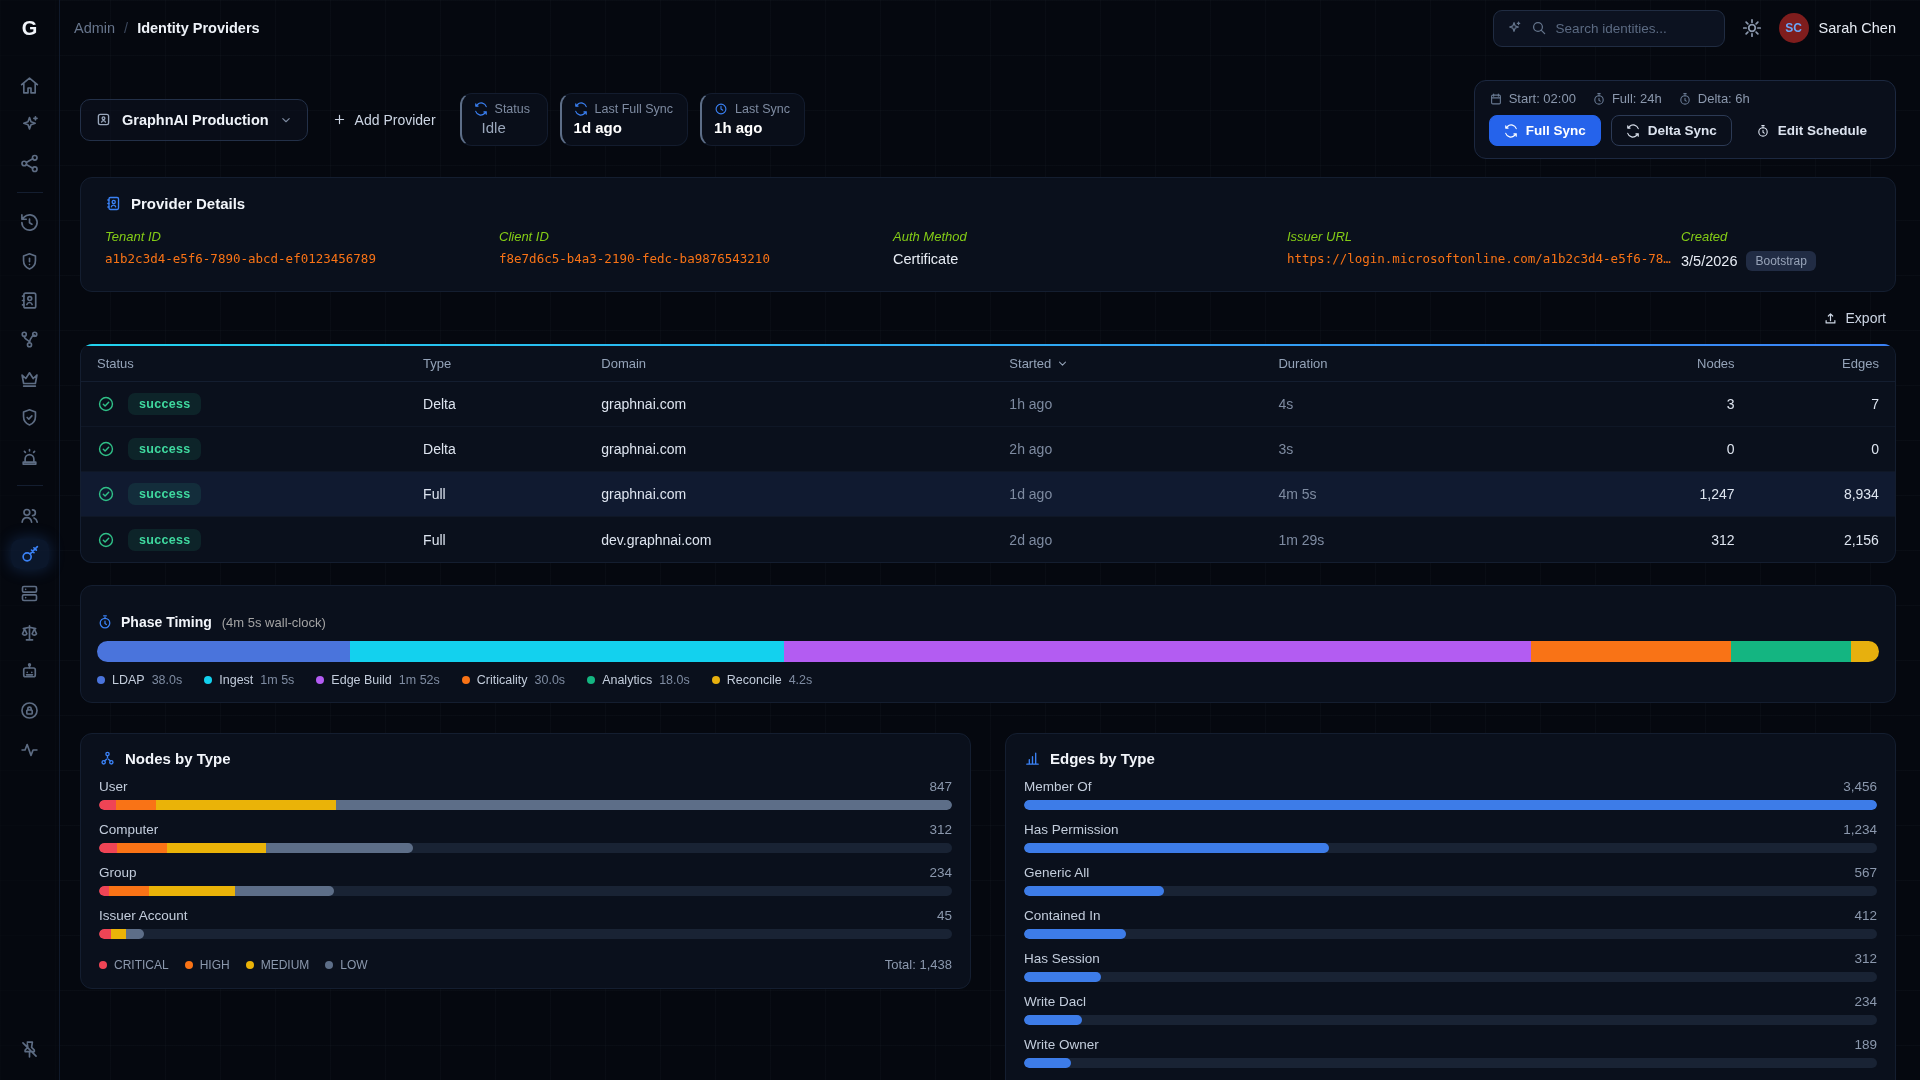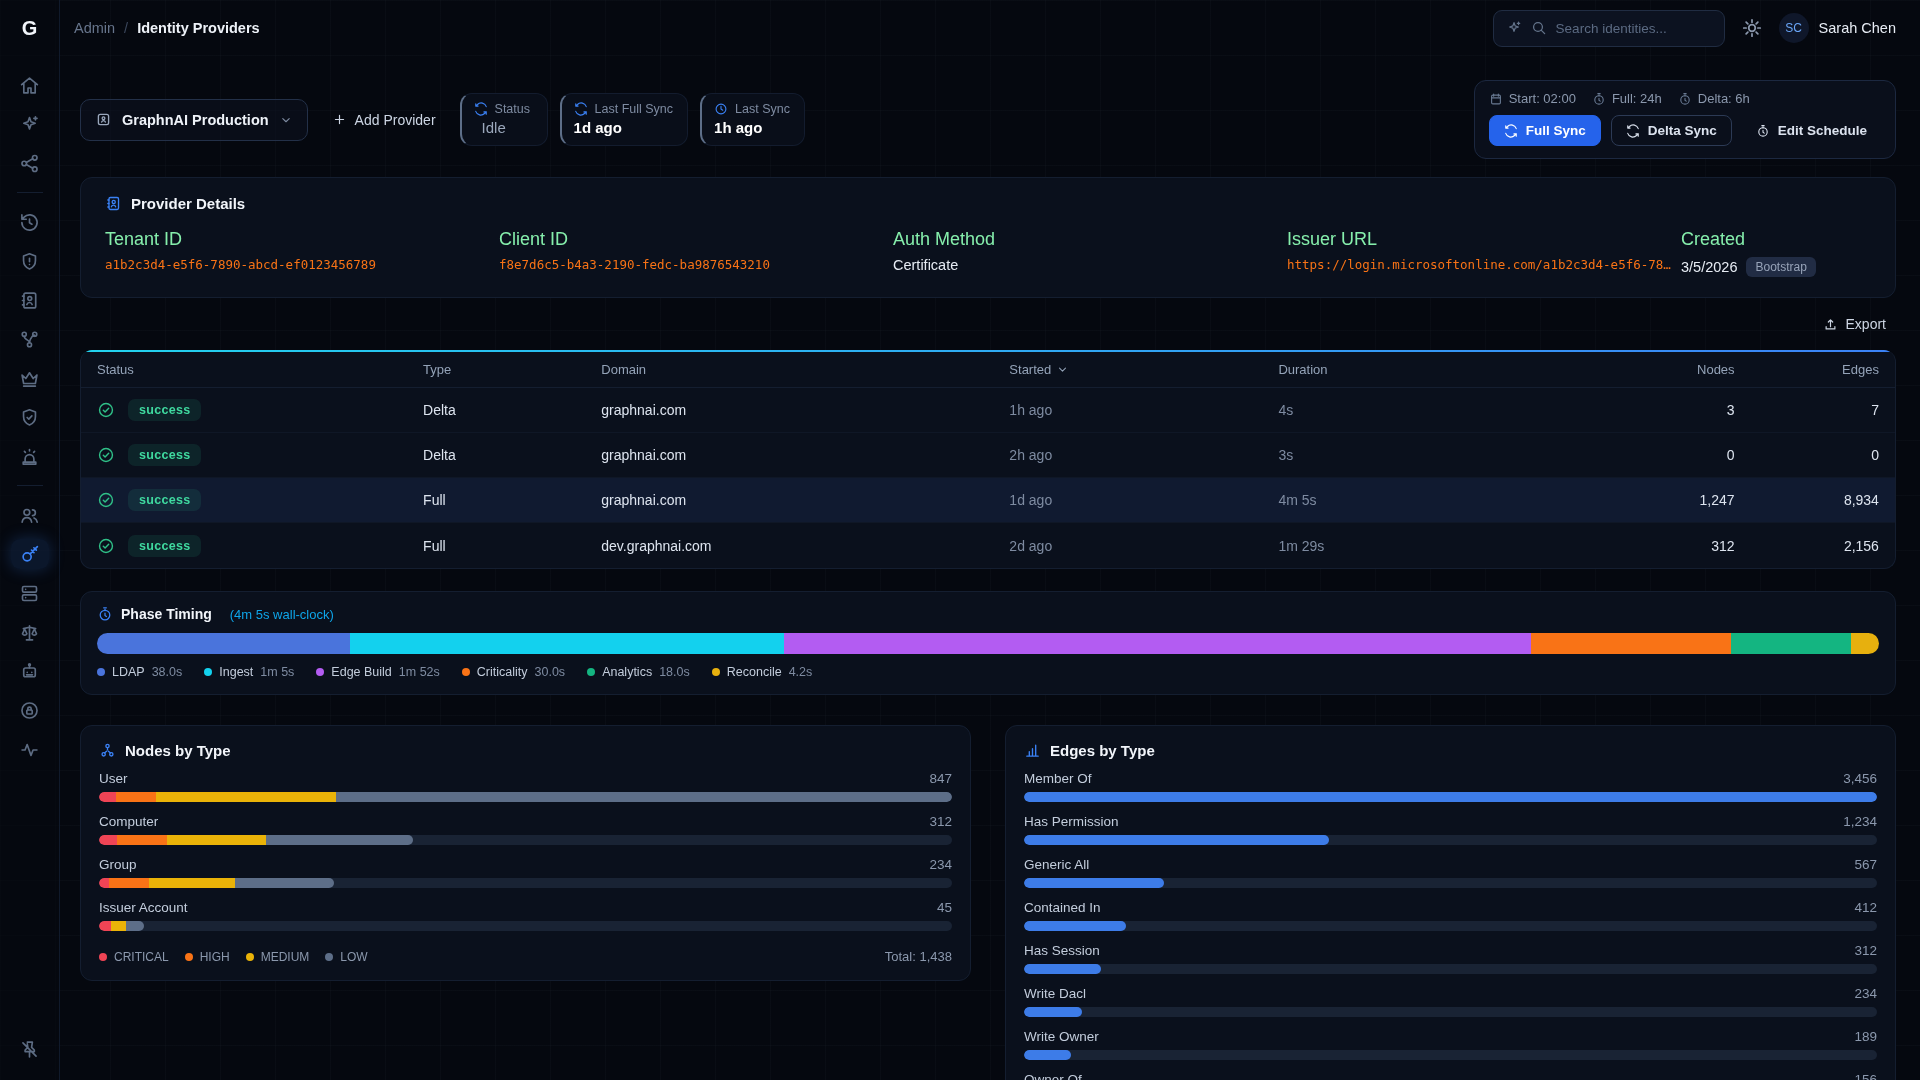--- a/index.html
+++ b/index.html
@@ -34,21 +34,21 @@
   .crumb .parent { color:#67758c; }
   .crumb .sep { color:#3b475c; }
   .crumb .current { color:#eef2f8; font-weight:700; }
   .top-right { margin-left:auto; display:flex; align-items:center; gap:16px; }
   .search-box { display:flex; align-items:center; gap:9px; width:232px; height:37px; background:#0c1220; border:1px solid #202c42; border-radius:9px; padding:0 12px; }
   .search-box .icon { width:16px; height:16px; color:#64748b; }
   .search-box input { flex:1; background:none; border:none; outline:none; color:#cbd5e1; font-size:13.5px; font-family:inherit; min-width:0; }
   .search-box input::placeholder { color:#5b6a82; }
   .gear-btn { background:none; border:none; color:#8b98ad; width:22px; height:22px; cursor:pointer; padding:0; }
   .userchip { display:flex; align-items:center; gap:10px; }
-  .avatar { width:30px; height:30px; border-radius:50%; background:#0f172a; color:#6aa6f8; font-size:12px; font-weight:400; display:flex; align-items:center; justify-content:center; }
+  .avatar { width:30px; height:30px; border-radius:50%; background:#7f1d1d; color:#6aa6f8; font-size:12px; font-weight:700; display:flex; align-items:center; justify-content:center; }
   .username { font-size:14.5px; color:#e7ecf4; }
 
   
   .main { padding:24px 24px 0 20px; overflow:hidden; }
 
   .toolbar { display:flex; align-items:center; gap:14px; }
   .provider-select { display:flex; align-items:center; gap:10px; height:42px; padding:0 14px; background:rgba(13,19,33,.55); border:1px solid #233048; border-radius:10px; color:#eef2f8; font-size:14.5px; font-weight:600; cursor:pointer; font-family:inherit; }
   .provider-select .icon { width:17px; height:17px; color:#9aa7bc; }
   .provider-select .chev { width:14px; height:14px; color:#7e8ba1; }
   .ghost-btn { display:flex; align-items:center; gap:8px; background:none; border:none; color:#cdd6e4; font-size:14px; cursor:pointer; font-family:inherit; padding:6px 10px; }
@@ -72,21 +72,21 @@
   .btn-ghost { background:none; border:none; color:#dbe2ee; }
 
   
   .card { background:#0a101c; border:1px solid #141e30; border-radius:12px; }
   .details-card { margin-top:18px; padding:17px 24px 20px; }
   .card-head { display:flex; align-items:center; gap:9px; }
   .card-head .icon { width:17px; height:17px; color:#3b82f6; }
   .card-head .title { font-size:15px; font-weight:700; color:#f2f5fa; }
   .fields { display:flex; margin-top:17px; }
   .field { flex:1; min-width:0; padding-right:20px; }
-  .field .flabel { font-size:18px; color:#86efac; }
+  .field .flabel { font-size:13px; color:#84cc16;font-style:italic; }
   .field .fvalue { margin-top:7px; font-size:14.5px; color:#e7ecf4; display:flex; align-items:center; gap:9px; white-space:nowrap; }
   .field .fvalue.mono { font-family:"DejaVu Sans Mono", monospace; font-size:12.5px; color:#f97316; }
   .badge { background:#212c44; color:#97a3b8; font-size:12px; font-weight:400; border-radius:6px; padding:3px 9px; }
 
   .export-row { display:flex; justify-content:flex-end; margin-top:12px; }
 
   
   .table-card { margin-top:12px; border-top:none; border-radius:12px; overflow:hidden; position:relative; }
   .table-card::before { content:""; display:block; height:2px; background:linear-gradient(90deg,#22d3ee,#3b82f6); }
   .trow { display:grid; grid-template-columns:18.3% 10% 22.9% 15.1% 15.4% 10.2% 8.1%; align-items:center; padding:0 16px; }
@@ -97,25 +97,25 @@
   .tr:last-child { border-bottom:none; }
   .tr.hl { background:#101a30; }
   .cell.r { justify-content:flex-end; text-align:right; display:flex; }
   .c-bright { color:#dde4ef; }
   .c-dim { color:#7e8ba1; }
   .status-cell { display:flex; align-items:center; gap:13px; }
   .status-cell .icon { width:18px; height:18px; color:#2fbf87; }
   .pill { background:rgba(52,211,153,.10); color:#3fd99f; font-size:12.5px; font-weight:700; border-radius:7px; padding:4px 11px; letter-spacing:.3px; }
 
   
-  .phase-card { margin-top:22px; padding:14px 16px 15px; }
+  .phase-card { margin-top:22px; padding:28px 16px 15px; }
   .phase-head { display:flex; align-items:center; gap:8px; }
   .phase-head .icon { width:16px; height:16px; color:#3b82f6; }
   .phase-head .title { font-size:14px; font-weight:700; color:#f2f5fa; }
-  .phase-head .sub { font-size:13px; color:#0ea5e9; margin-left:10px; }
+  .phase-head .sub { font-size:13px; color:#a3a3a3; margin-left:2px; }
   .phase-bar { display:flex; height:21px; border-radius:11px; overflow:hidden; margin-top:11px; }
   .phase-bar .seg { height:100%; }
   .phase-legend { display:flex; align-items:center; gap:22px; margin-top:11px; }
   .pl-item { display:flex; align-items:center; gap:7px; font-size:12.5px; }
   .dot { width:8px; height:8px; border-radius:50%; flex:none; }
   .pl-name { color:#c3cddc; }
   .pl-dur { color:#7e8ba1; }
 
   
   .bottom { display:grid; grid-template-columns:1fr 1fr; gap:34px; margin-top:30px; align-items:start; }

